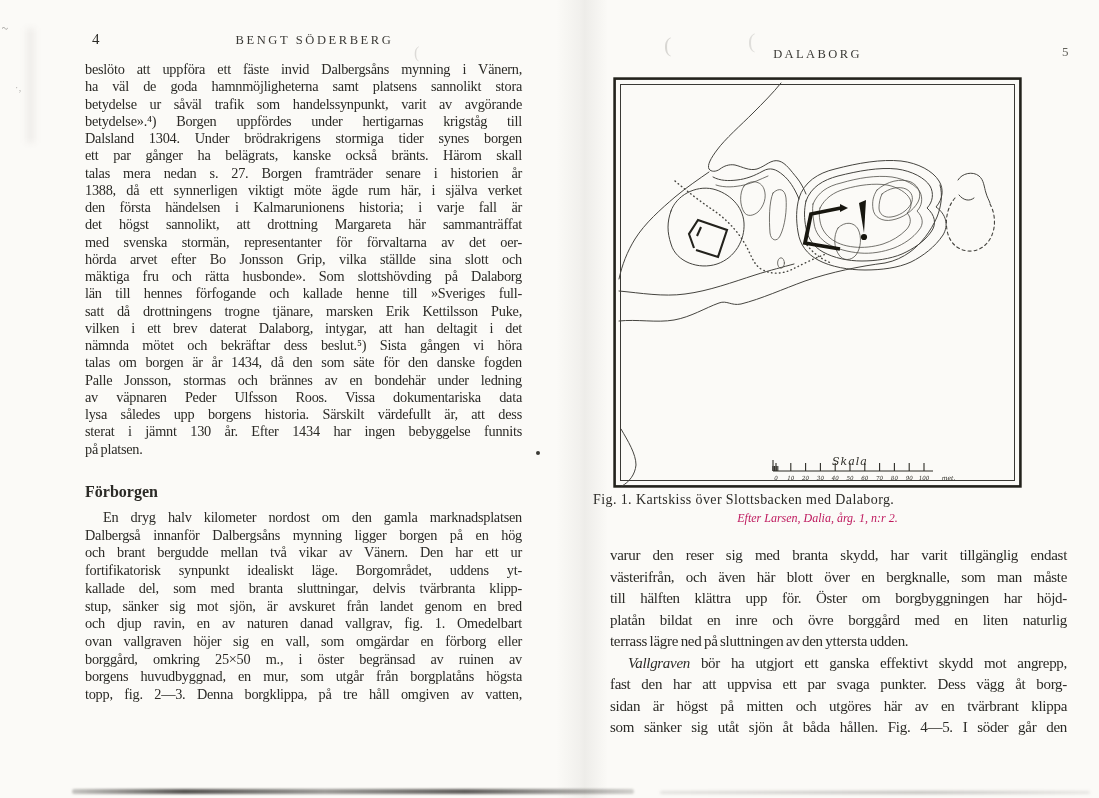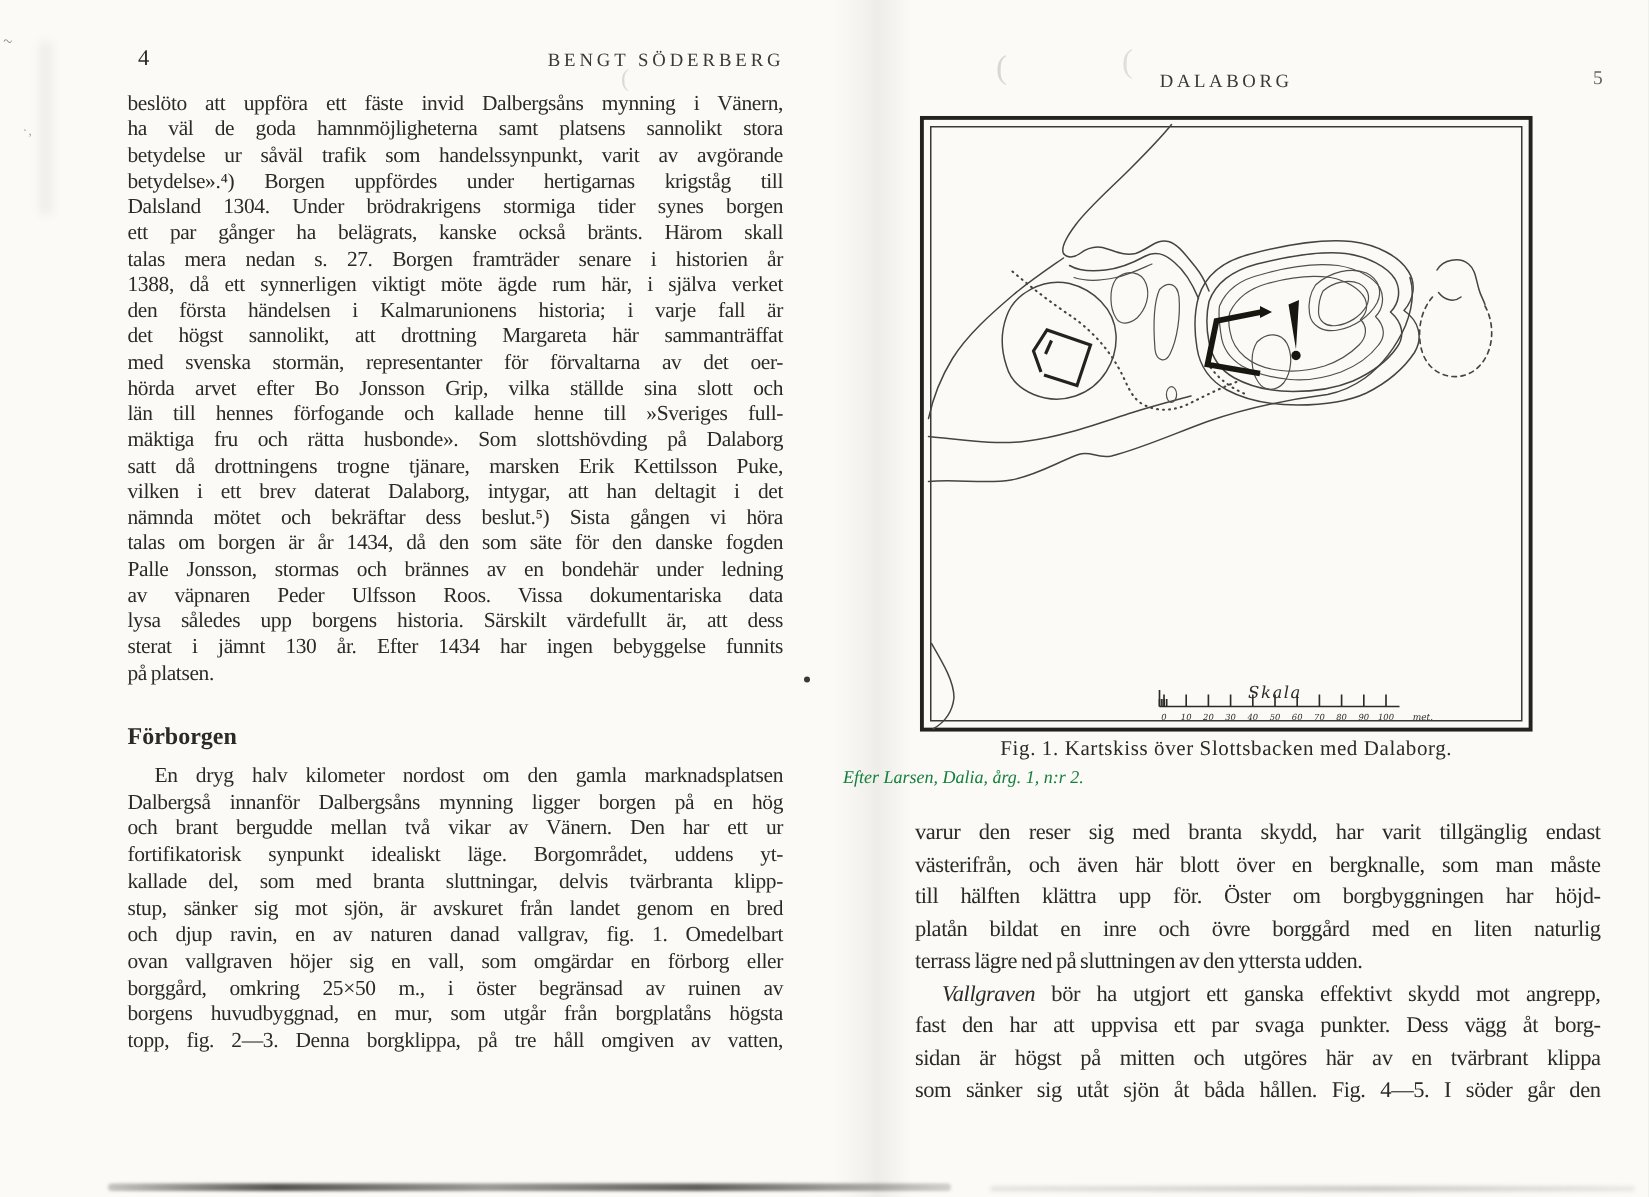--- a/index.html
+++ b/index.html
@@ -2,42 +2,42 @@
 <html><head>
 <meta charset="utf-8">
 <style>
   html,body{margin:0;padding:0;background:#e8e8e4;}
   .screen{position:relative;width:1099px;height:798px;background:#fbfaf7;overflow:hidden;
           font-family:"Liberation Serif","DejaVu Serif",serif;color:#2b2a26;}
   .abs{position:absolute;}
 
   
   .lp-num{left:92px;top:31px;font-size:15px;}
-  .lp-header{left:86px;top:33px;width:437px;text-align:right;font-size:12.5px;
+  .lp-header{left:96px;top:33px;width:437px;text-align:center;font-size:12.5px;
              letter-spacing:2.6px;color:#3a3935;}
   .lp-body{left:85px;top:61px;width:437px;}
   .lp-body .tline{font-size:14.3px;line-height:17.25px;}
   .lp-heading{left:85px;top:483px;width:437px;text-align:left;font-weight:bold;font-size:16px;}
   .lp-body2{left:85px;top:509px;width:437px;}
   .lp-body2 .tline{font-size:14.3px;line-height:17.7px;}
 
   
   .tline{text-align:justify;text-align-last:justify;letter-spacing:-0.25px;word-spacing:-0.8px;
          white-space:normal;}
   .tline.nojust{text-align:right;text-align-last:left;}
   .tline.ind{text-indent:18px;}
 
   
   .rp-num{left:1062px;top:44px;font-size:13px;color:#63625c;}
   .rp-header{left:613px;top:47px;width:409px;text-align:center;font-size:12.5px;
              letter-spacing:2.4px;color:#3a3935;}
   .figure-box{left:613px;top:77px;width:409px;height:411px;}
-  .caption1{left:593px;top:492px;width:449px;text-align:center;font-size:14px;letter-spacing:0.4px;}
-  .caption2{left:562px;top:511px;width:449px;text-align:left;font-size:12px;font-style:italic;
-            color:#15803d;}
+  .caption1{left:593px;top:492px;width:449px;text-align:left;font-size:14px;letter-spacing:0.4px;}
+  .caption2{left:593px;top:511px;width:449px;text-align:center;font-size:12px;font-style:italic;
+            color:#be185d;}
   .rp-body{left:610px;top:545px;width:457px;}
   .rp-body .tline{font-size:15px;line-height:21.55px;letter-spacing:-0.3px;word-spacing:-0.9px;}
 
   
   .gutter{left:556px;top:0;width:52px;height:798px;
           background:linear-gradient(90deg,rgba(0,0,0,0) 0%,rgba(60,58,50,0.05) 45%,rgba(60,58,50,0.07) 55%,rgba(0,0,0,0) 100%);}
   .smudge-bottom-left{left:72px;top:789px;width:562px;height:5px;border-radius:3px;
           background:linear-gradient(90deg,rgba(40,38,34,0.25),rgba(30,28,25,0.75) 20%,rgba(40,38,34,0.45) 45%,rgba(30,28,25,0.7) 70%,rgba(40,38,34,0.2));
           filter:blur(1.2px);}
   .smudge-bottom-right{left:660px;top:791px;width:430px;height:3px;border-radius:2px;
@@ -85,22 +85,22 @@
       <div class="tline">betydelse ur såväl trafik som handelssynpunkt, varit av avgörande</div>
       <div class="tline">betydelse».⁴)  Borgen uppfördes under hertigarnas krigståg till</div>
       <div class="tline">Dalsland 1304.  Under brödrakrigens stormiga tider synes borgen</div>
       <div class="tline">ett par gånger ha belägrats, kanske också bränts.  Härom skall</div>
       <div class="tline">talas mera nedan s. 27.  Borgen framträder senare i historien år</div>
       <div class="tline">1388, då ett synnerligen viktigt möte ägde rum här, i själva verket</div>
       <div class="tline">den första händelsen i Kalmarunionens historia; i varje fall är</div>
       <div class="tline">det högst sannolikt, att drottning Margareta här sammanträffat</div>
       <div class="tline">med svenska stormän, representanter för förvaltarna av det oer-</div>
       <div class="tline">hörda arvet efter Bo Jonsson Grip, vilka ställde sina slott och</div>
+      <div class="tline">mäktiga fru och rätta husbonde».  Som slottshövding på Dalaborg</div>
       <div class="tline">län till hennes förfogande och kallade henne till »Sveriges full-</div>
-      <div class="tline">mäktiga fru och rätta husbonde».  Som slottshövding på Dalaborg</div>
       <div class="tline">satt då drottningens trogne tjänare, marsken Erik Kettilsson Puke,</div>
       <div class="tline">vilken i ett brev daterat Dalaborg, intygar, att han deltagit i det</div>
       <div class="tline">nämnda mötet och bekräftar dess beslut.⁵)  Sista gången vi höra</div>
       <div class="tline">talas om borgen är år 1434, då den som säte för den danske fogden</div>
       <div class="tline">Palle Jonsson, stormas och brännes av en bondehär under ledning</div>
       <div class="tline">av väpnaren Peder Ulfsson Roos.  Vissa dokumentariska data</div>
       <div class="tline">lysa således upp borgens historia.  Särskilt värdefullt är, att dess</div>
       <div class="tline">sterat i jämnt 130 år.  Efter 1434 har ingen bebyggelse funnits</div>
       <div class="tline nojust">på platsen.</div>
     </div>

